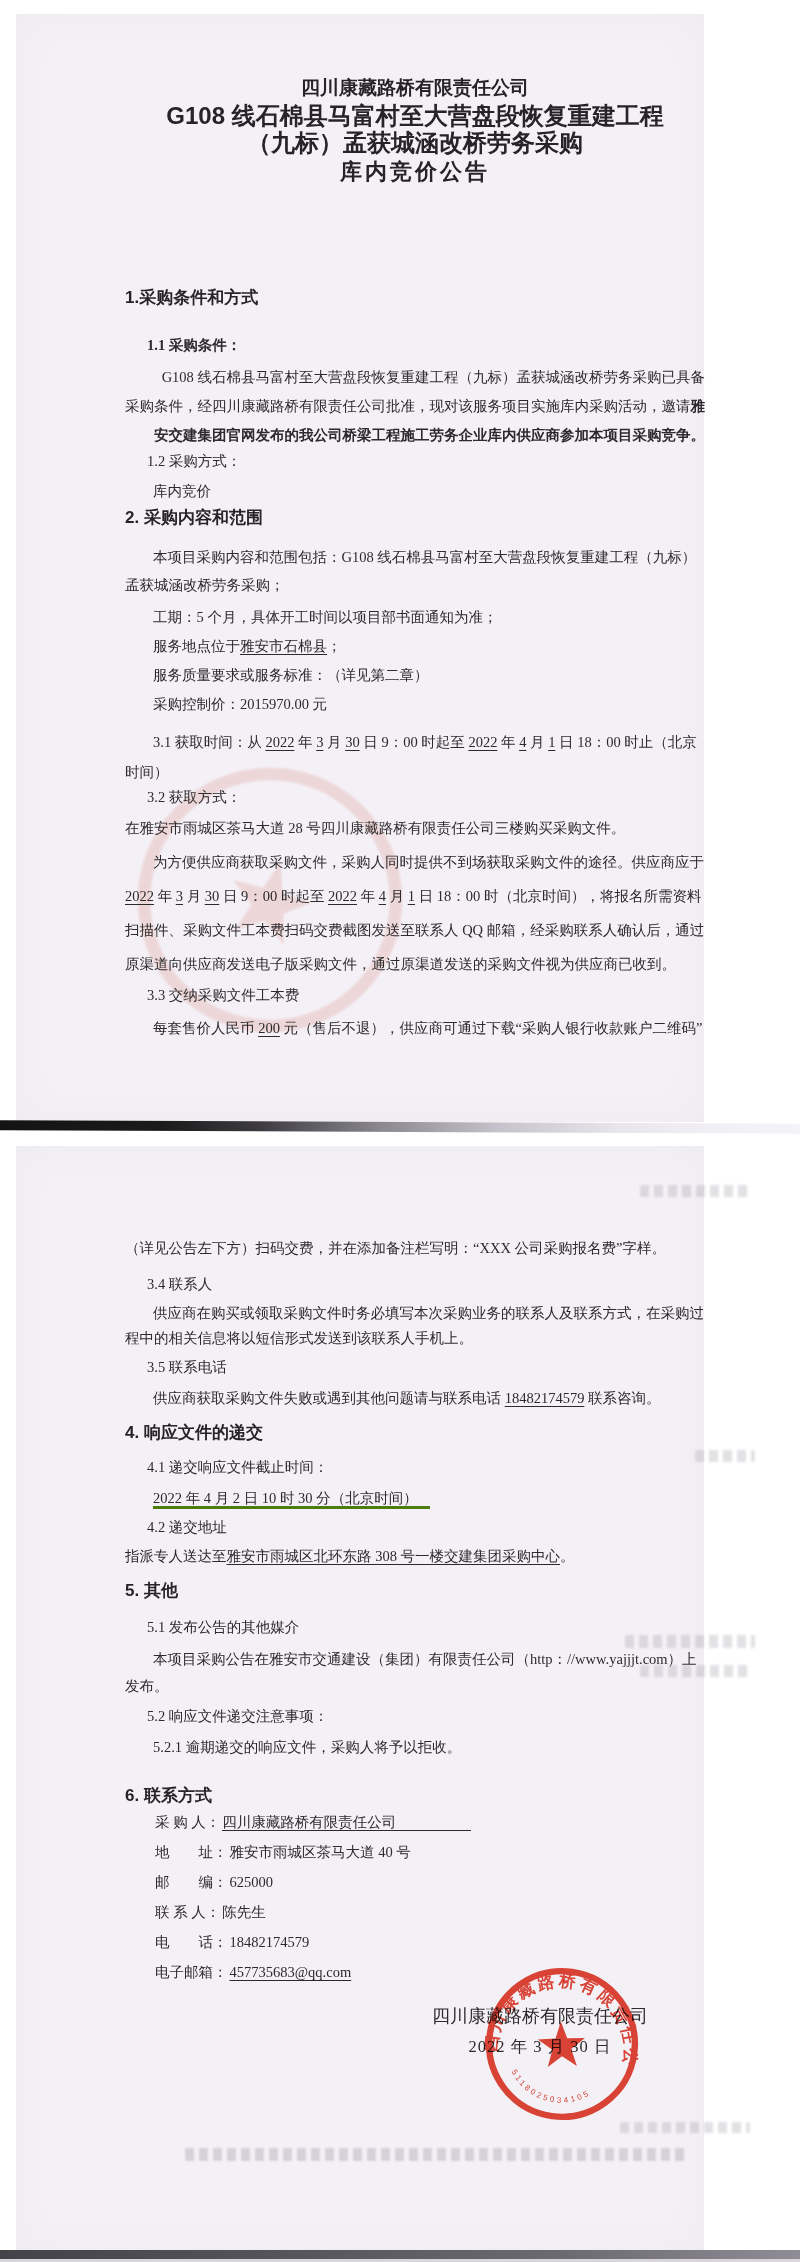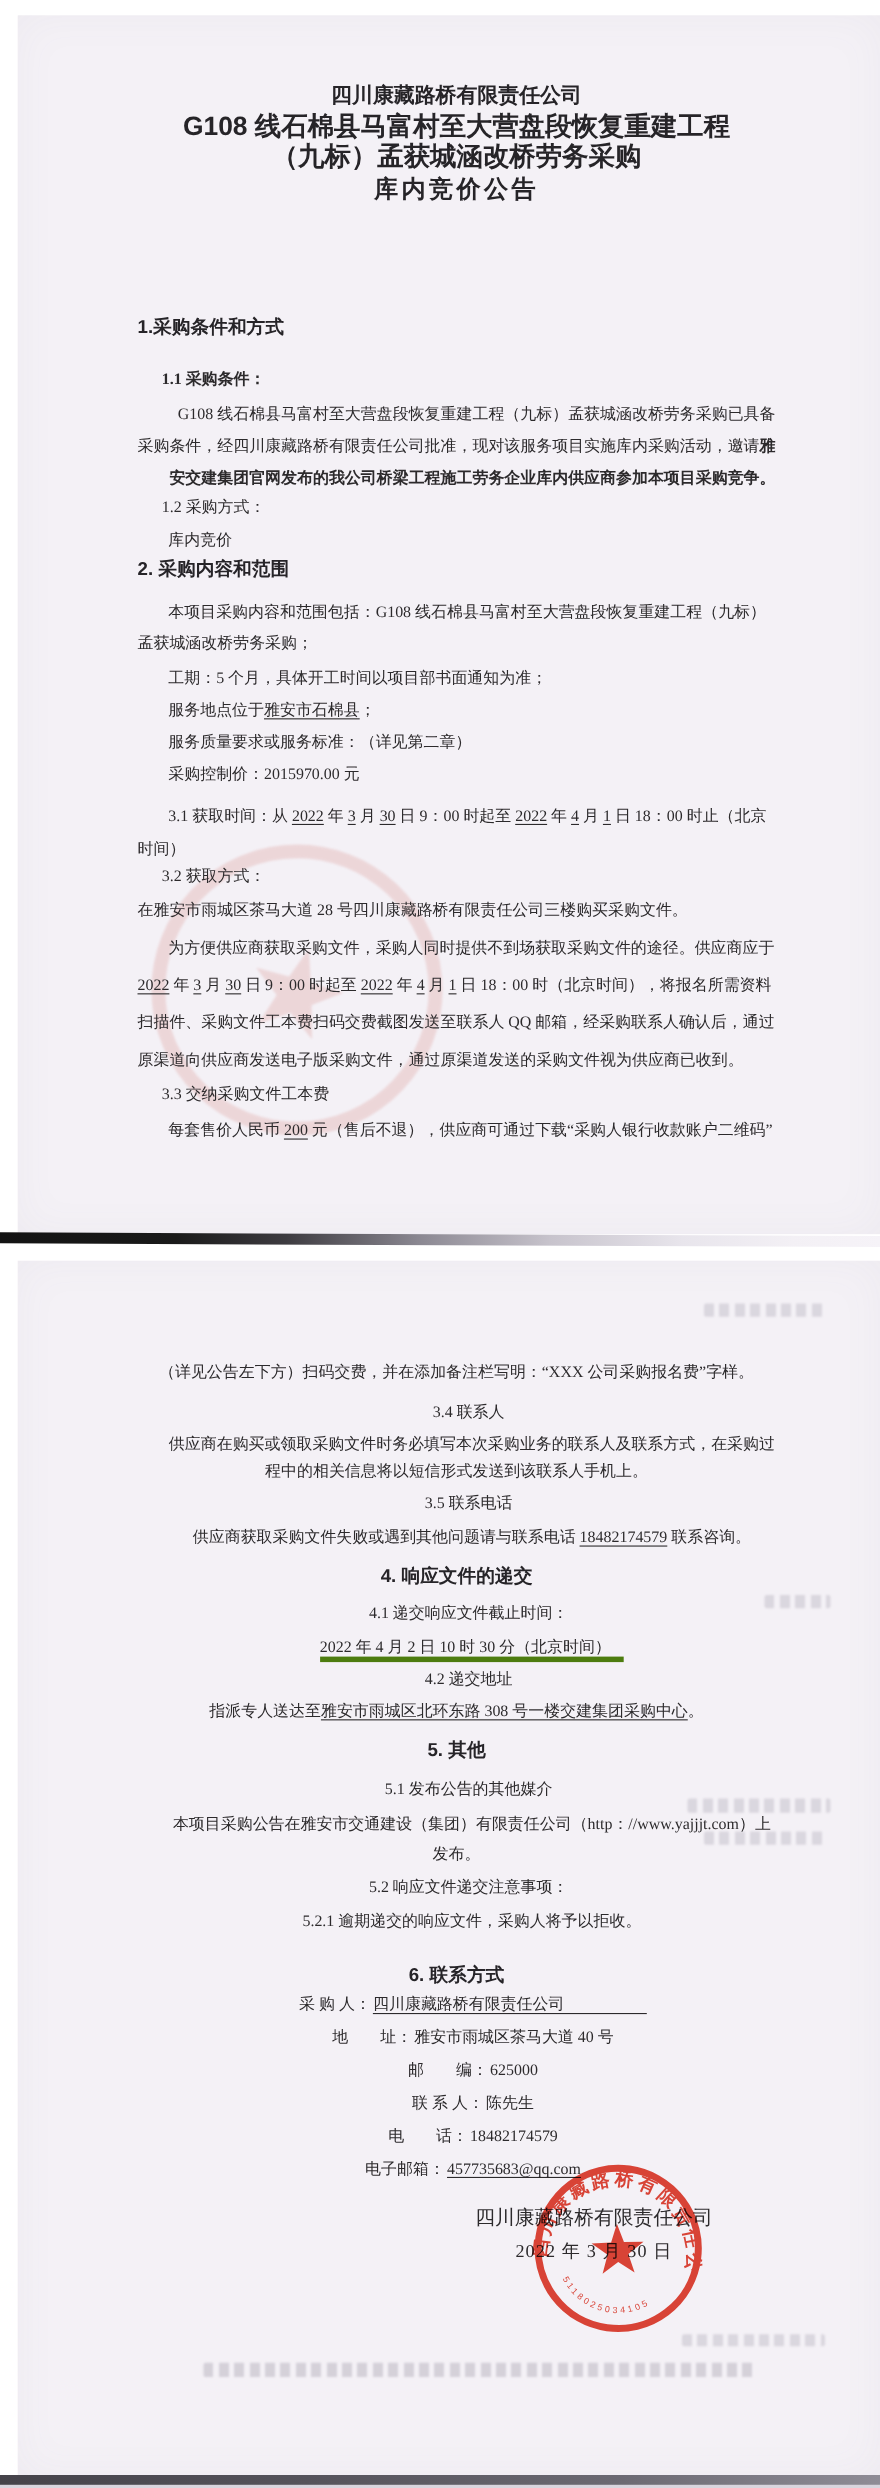--- a/index.html
+++ b/index.html
@@ -3,35 +3,35 @@
 <meta charset="utf-8">
 <style>
   html,body{margin:0;padding:0;}
   body{
     width:800px;height:2262px;position:relative;overflow:hidden;
     background:#ffffff;
     font-family:"Liberation Serif", serif;
     color:#2c2a2c;
   }
   .page{
-    position:absolute;left:16px;width:784px;
+    position:absolute;left:16px;width:688px;
     background:#f4f1f6;
     box-shadow:inset 0 0 40px rgba(120,110,140,0.05);
   }
   #page1{top:14px;height:1108px;}
   #page2{top:1146px;height:1106px;}
   .content{
     position:relative;
     margin-left:109px;
     width:580px;
     font-size:14.5px;
     line-height:21px;
   }
   #page1 .content{padding-top:62px;}
-  #page2 .content{padding-top:88px;text-align:center;}
+  #page2 .content{padding-top:88px;}
 
   
   .doc-title{
     text-align:center;font-family:"Liberation Sans",sans-serif;
     font-weight:700;font-size:19px;line-height:24px;color:#262428;
   }
   .doc-title.proj{font-size:24px;line-height:27px;max-width:520px;margin:2px auto 0;}
   .notice-title{
     text-align:center;font-family:"Liberation Sans",sans-serif;
     font-weight:700;font-size:22px;line-height:28px;margin-top:2px;
@@ -49,21 +49,21 @@
   .ind-val{margin-left:28px;}
   .tight{line-height:21px;}
   .wide{line-height:34px;}
   .lh25{line-height:25px;}
   .lh27{line-height:27px;}
   .lh28{line-height:28px;}
 
   .u{text-decoration:underline;text-underline-offset:3px;}
   .b{font-weight:700;}
   .u-ext{border-bottom:1px solid #2c2a2c;padding-right:75px;}
-  .u-ext-sm{border-bottom:5px solid #4d7c0f;padding-right:12px;}
+  .u-ext-sm{border-bottom:3px solid #4d7c0f;padding-right:12px;}
 
   
   .c-row{margin-left:30px;line-height:21px;margin-bottom:9px;}
   .c-row .val{margin-left:2px;}
 
   
   .sig{
     position:absolute;left:314px;top:858px;width:420px;
     text-align:center;z-index:1;
   }

